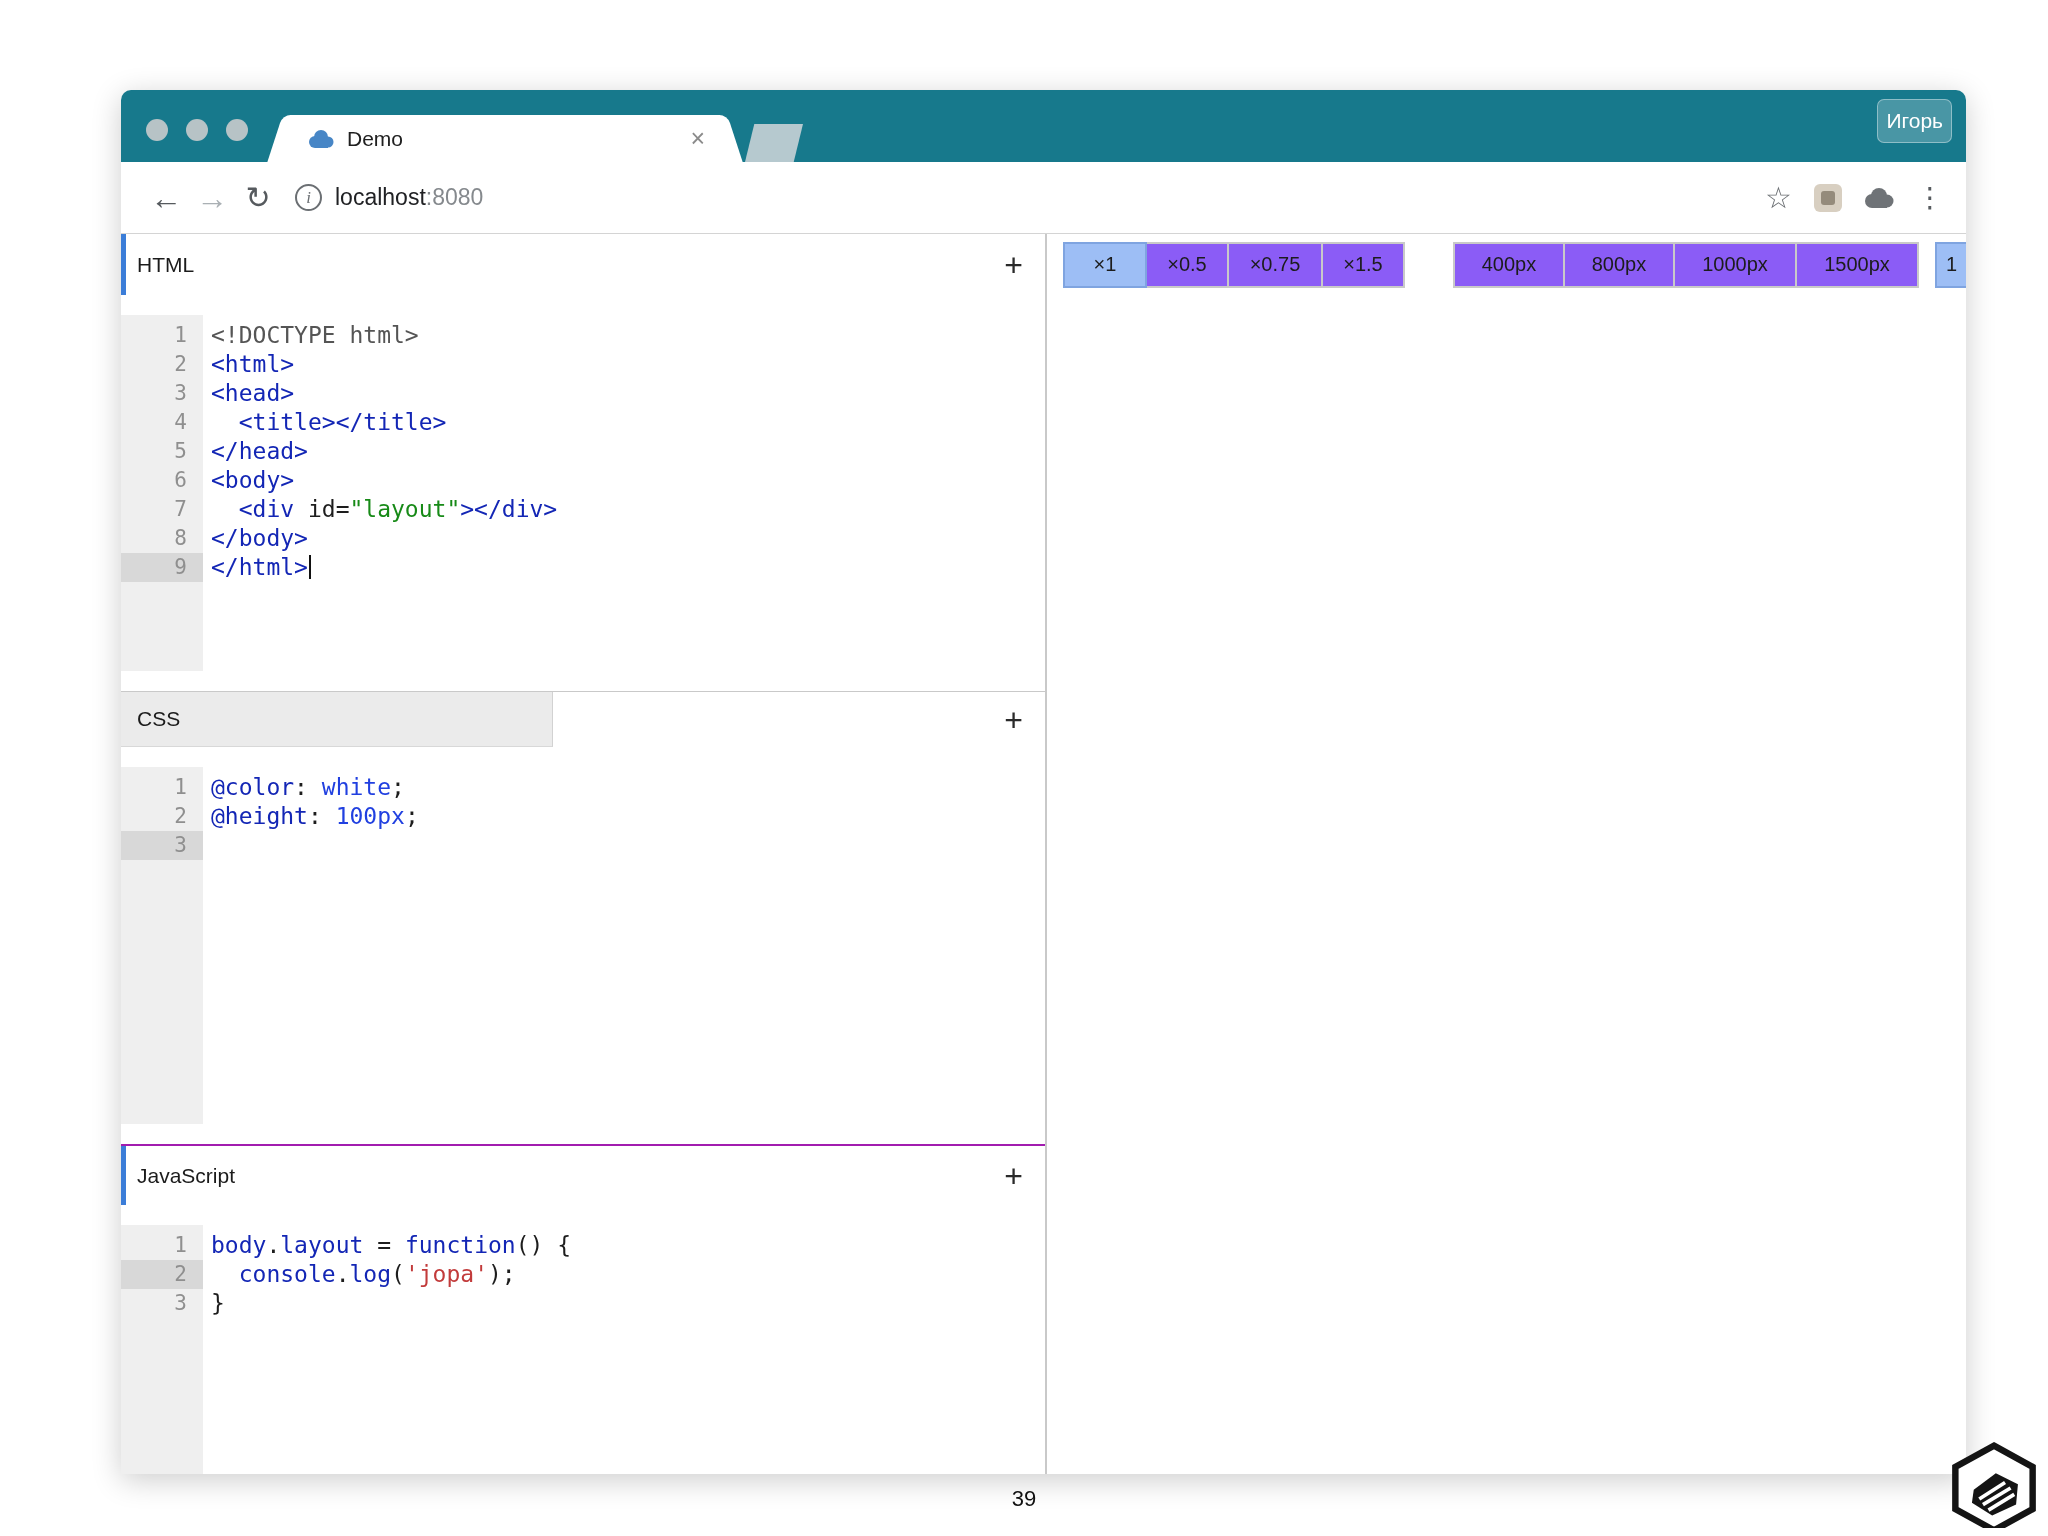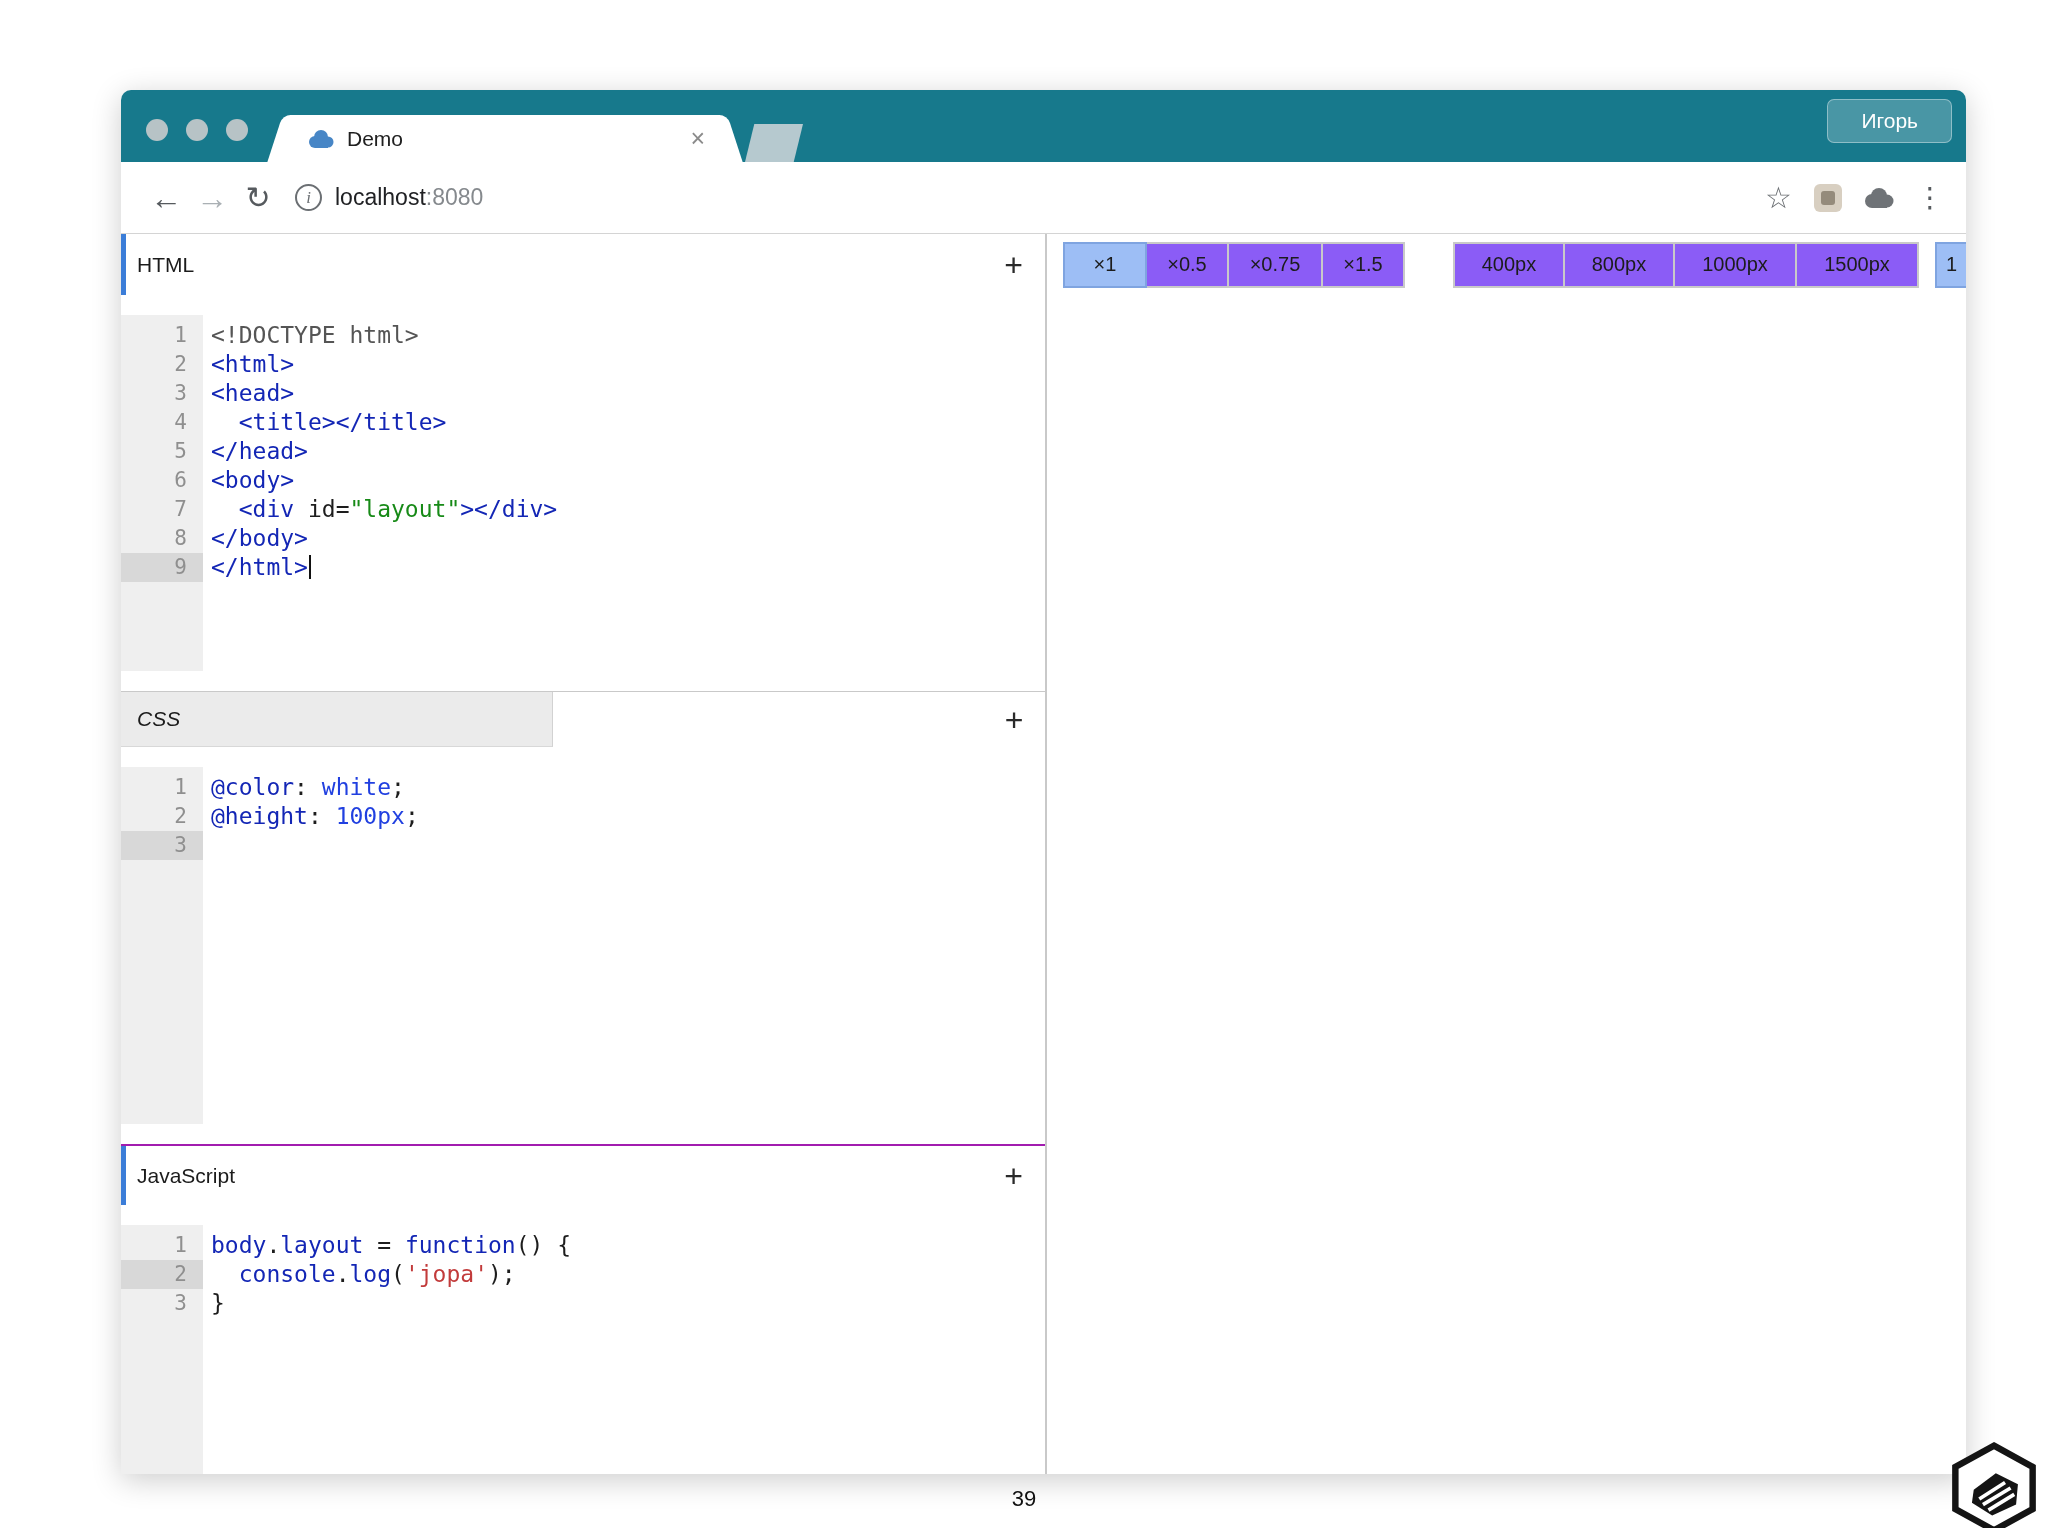--- a/index.html
+++ b/index.html
@@ -32,21 +32,21 @@
   .tab::after  { right:-10px; transform:skewX(18deg); border-radius:0 8px 0 0; }
   .tab .favicon { width:28px; height:20px; margin-right:12px; flex:none; }
   .tab .tab-title { flex:1; }
   .tab .tab-close { font-size:25px; color:#8b8b8b; line-height:1; }
   .newtab {
     position:absolute; left:624px; bottom:0; width:58px; height:38px;
     background:#b6c9cf; clip-path:polygon(16% 0, 100% 0, 84% 100%, 0 100%);
   }
   .profile-chip {
     position:absolute; right:14px; top:9px; height:44px; line-height:42px;
-    padding:0 33px; border-radius:7px; font-size:21px; color:#fff;
+    padding:0 8px; border-radius:7px; font-size:21px; color:#fff;
     background:rgba(255,255,255,.22); border:1px solid rgba(255,255,255,.38);
   }
   
   .addressbar {
     height:72px; flex:none; background:#fff; border-bottom:1px solid #d4d4d4;
     display:flex; align-items:center; padding:0 22px;
   }
   .nav-glyph { width:46px; text-align:center; line-height:1; }
   .back-g { font-size:32px; color:#565a5e; }
   .fwd-g  { font-size:32px; color:#aab0b4; }
@@ -102,21 +102,21 @@
   .gut.active { background:#d8d8d8; }
   .code { padding-left:8px; white-space:pre; font-size:23px; color:#1d1d1d; }
   .tok-k  { color:#1326b5; }
   .tok-v  { color:#2140e0; }
   .tok-gs { color:#178a17; }
   .tok-rs { color:#c23b3b; }
   .tok-m  { color:#555555; }
   .tok-p  { color:#1d1d1d; }
   .tok-cur{ display:inline-block; width:2px; height:24px; background:#111;
             vertical-align:-4px; margin-left:1px; }
-  .tabrow { height:56px; flex:none; display:flex; border-top:1px solid #c9c9c9; background:#fff;font-style:italic; }
+  .tabrow { height:56px; flex:none; display:flex; border-top:1px solid #c9c9c9; background:#fff; }
   .tab-css {
     width:432px; background:#ebebeb; border-right:1px solid #d2d2d2;
     border-bottom:1px solid #d8d8d8; display:flex; align-items:center;
     padding-left:16px; font-size:21px; color:#1b1b1b;
   }
   .tab-less {
     width:433px; background:#fff; position:relative; display:flex; align-items:center;
     padding-left:18px; font-size:21px; color:#1b1b1b;
   }
   .tabrow-rest { flex:1; position:relative; }

